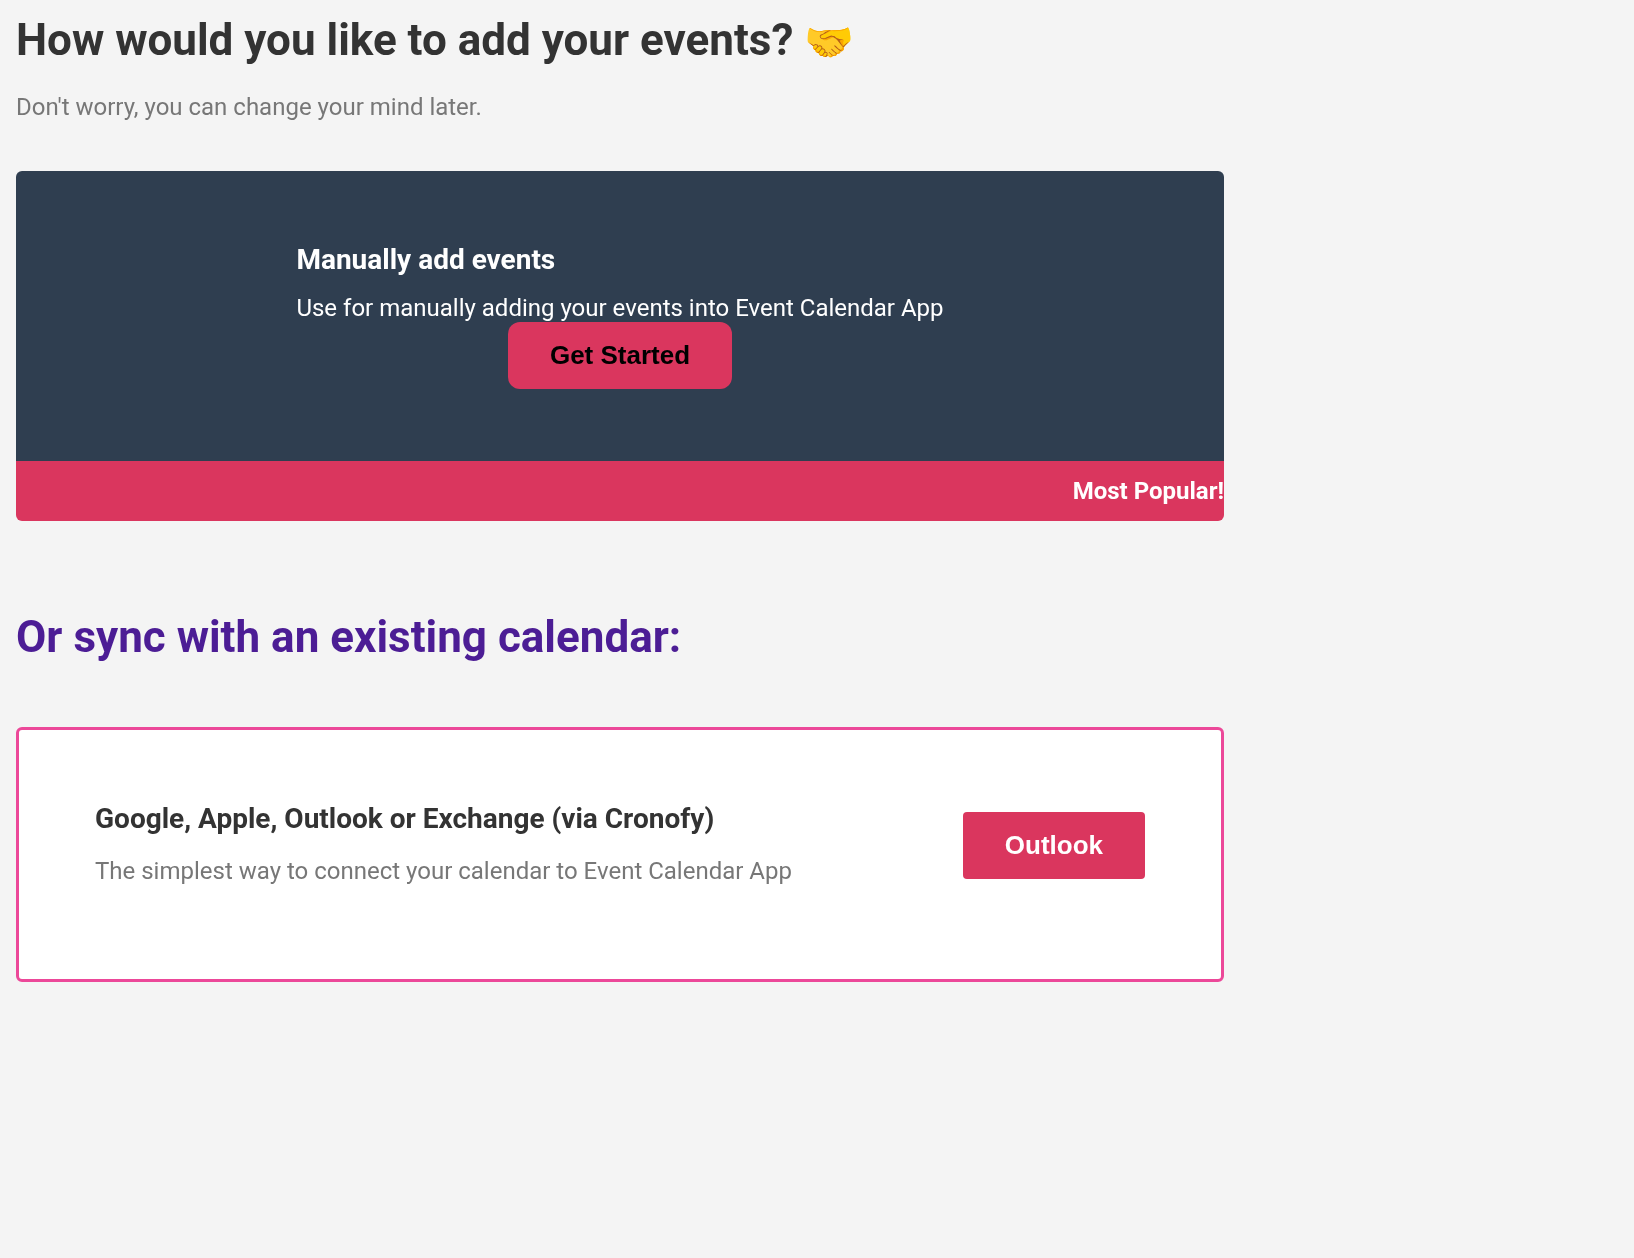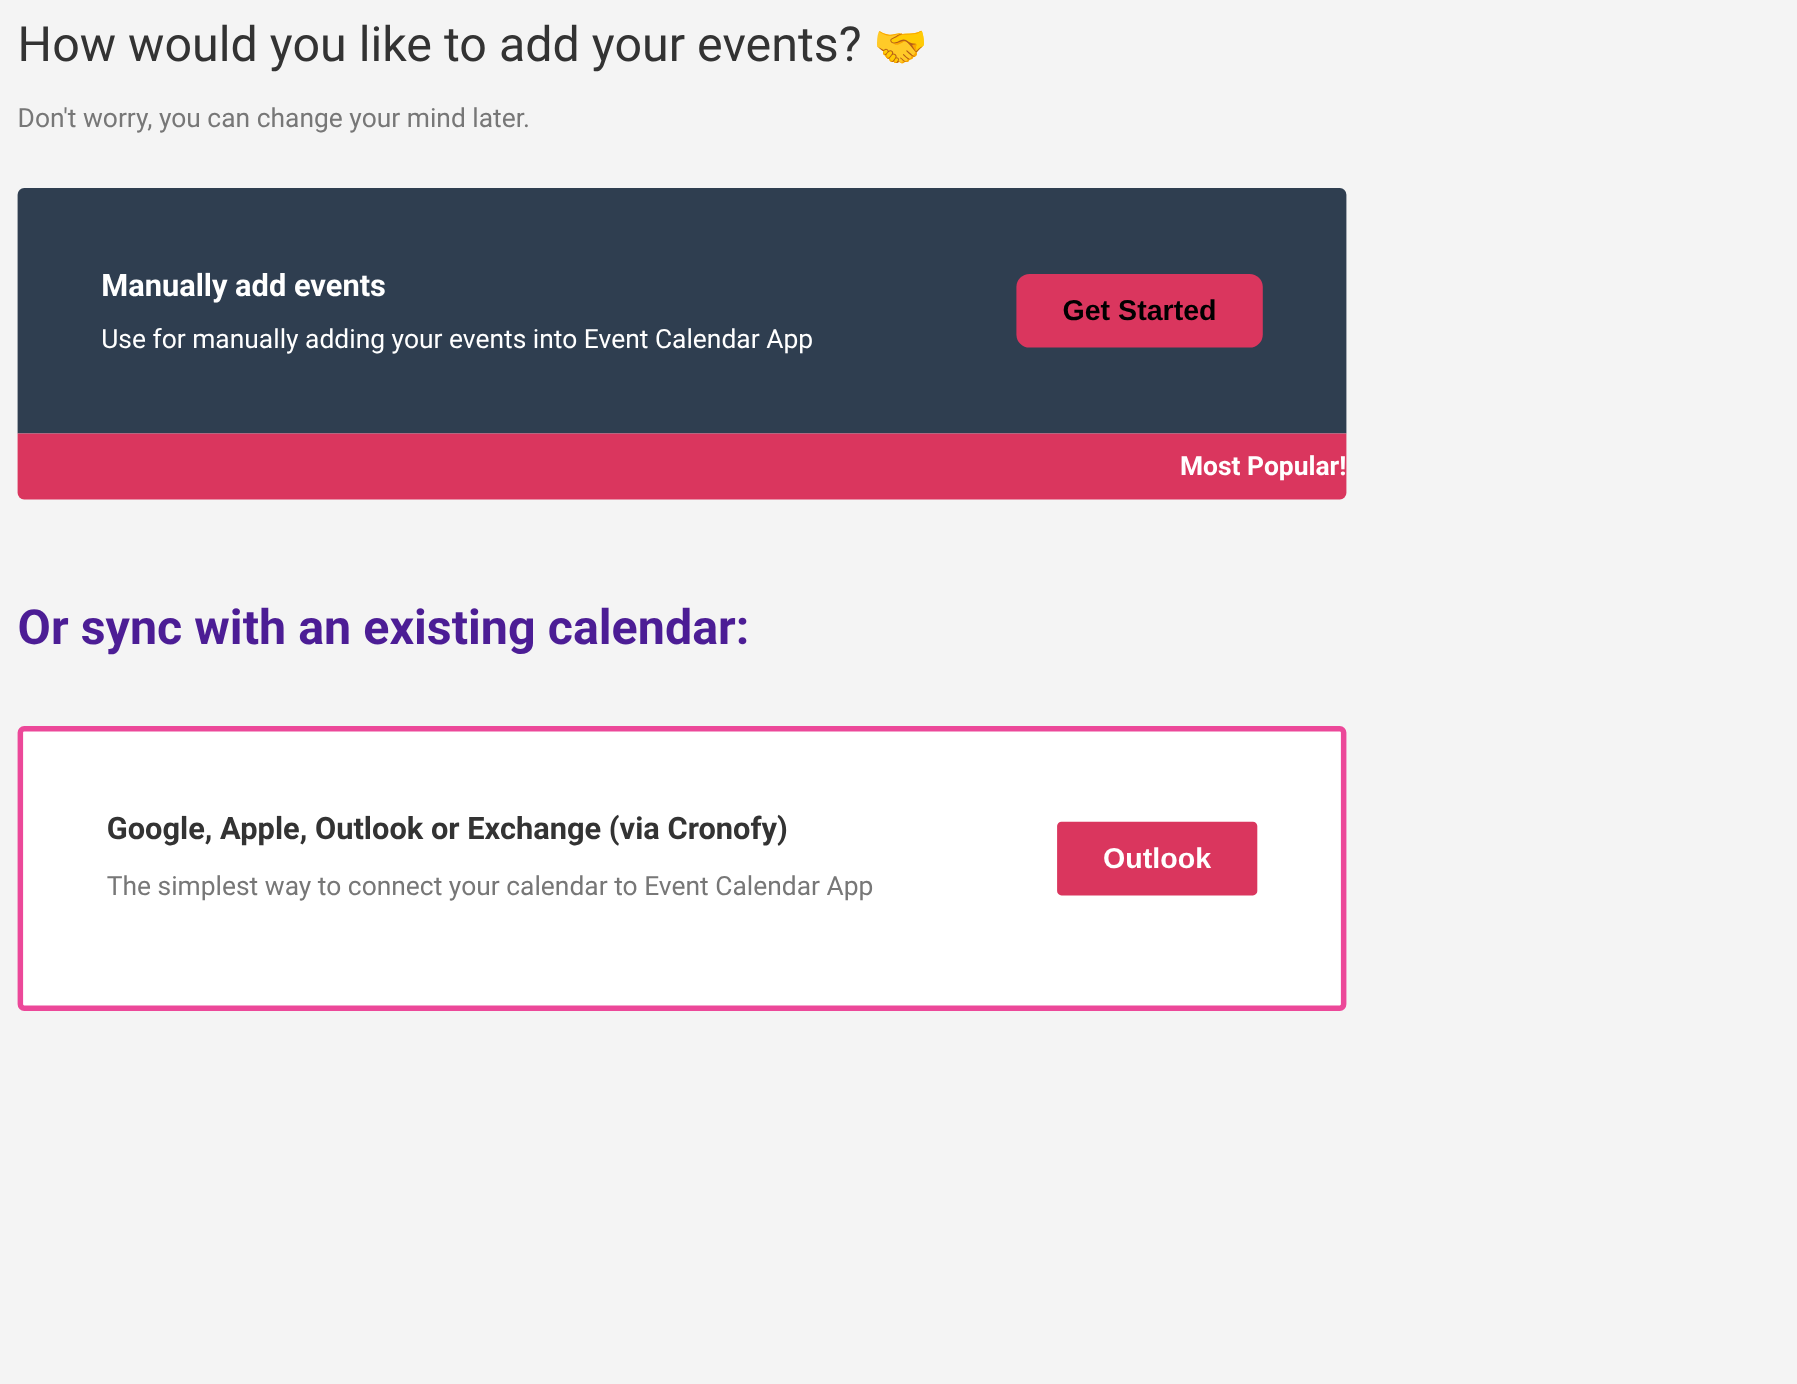--- a/index.html
+++ b/index.html
@@ -8,41 +8,42 @@
       box-sizing: border-box;
     }
     body {
       font-family: -apple-system, BlinkMacSystemFont, "Segoe UI", Roboto, "Helvetica Neue", Arial, sans-serif;
       background-color: #f4f4f4;
       padding: 14px 16px;
       width: 1240px;
     }
     .page-title {
       font-size: 44px;
-      font-weight: 400;
+      font-weight: 700;
       color: #333333;
       margin-bottom: 26px;
       line-height: 1.2;
     }
     .page-title .emoji {
       font-size: 40px;
       vertical-align: middle;
     }
     .page-subtitle {
       font-size: 24px;
       color: #777777;
       margin-bottom: 50px;
     }
     .card-primary {
       background-color: #2f3e50;
       border-radius: 6px 6px 0 0;
       padding: 72px 76px;
       display: flex;
       align-items: center;
       justify-content: space-between;
+      flex-direction: column;
     }
     .card-primary-content {
       flex: 1;
     }
     .card-title {
       font-size: 28px;
       font-weight: 700;
       color: #ffffff;
       margin-bottom: 18px;
     }
@@ -74,21 +75,21 @@
     }
     .section-heading {
       font-size: 44px;
       font-weight: 700;
       color: #4c1d95;
       margin-bottom: 64px;
     }
     .card-secondary {
       background-color: #ffffff;
       border-radius: 6px;
-      border: 5px solid #ec4899;
+      border: 3px solid #ec4899;
       padding: 72px 76px 90px 76px;
       display: flex;
       align-items: center;
       justify-content: space-between;
     }
     .card-secondary-content {
       flex: 1;
       padding-right: 40px;
     }
     .card-secondary-title {

